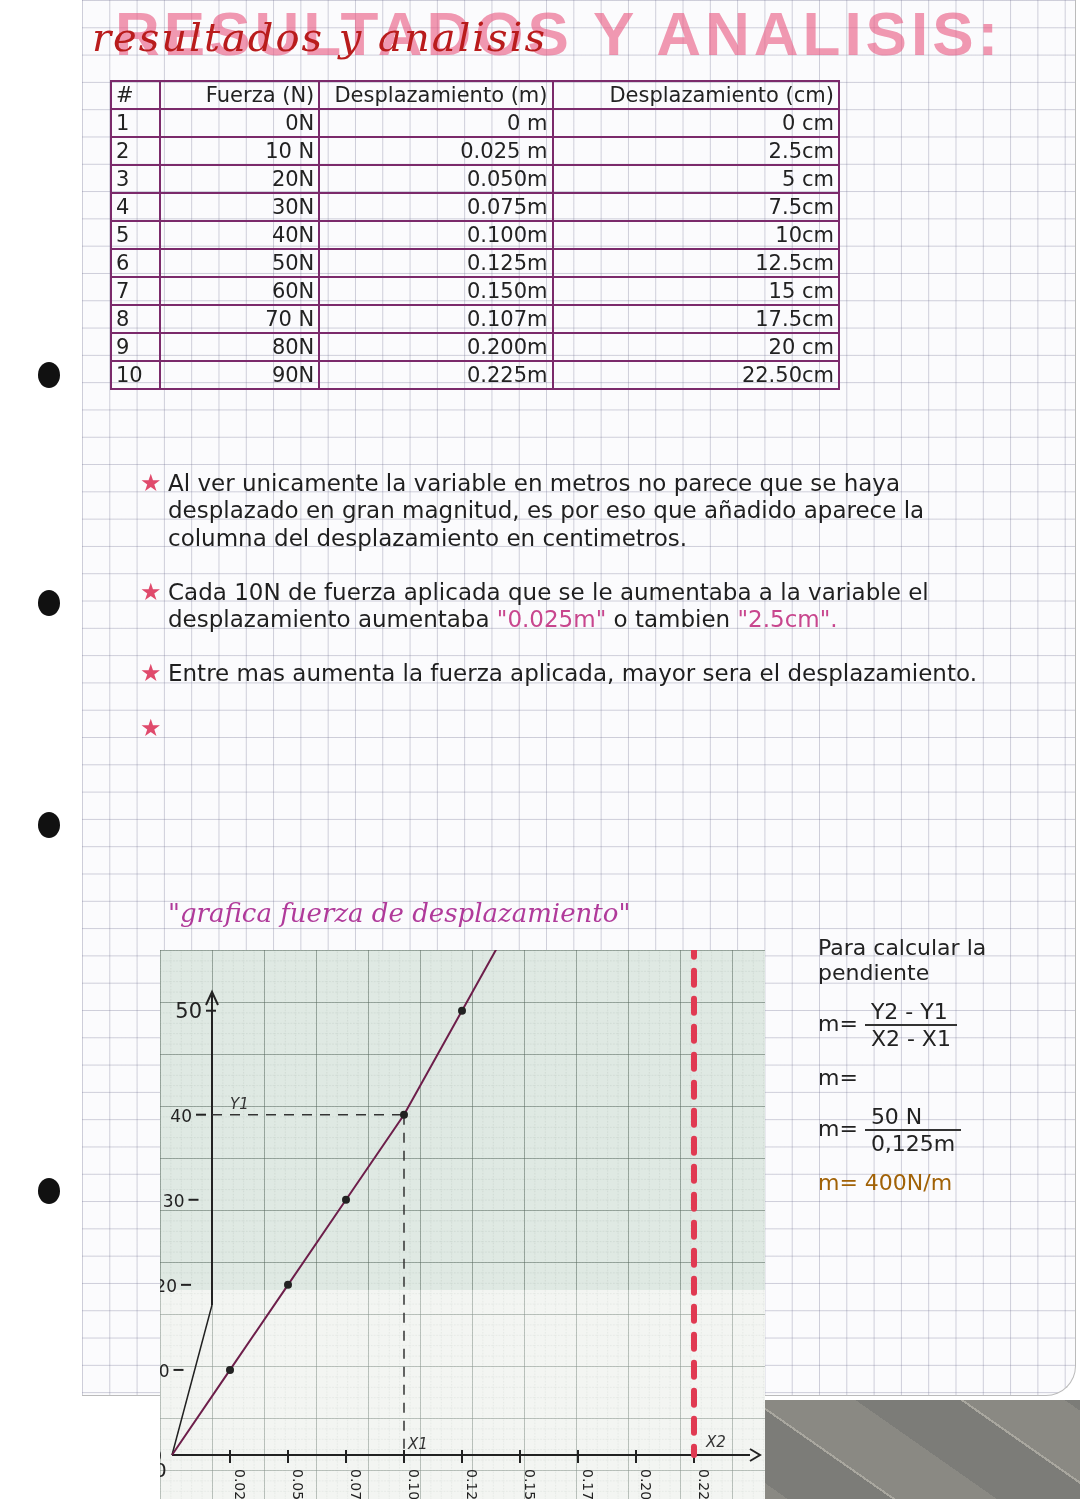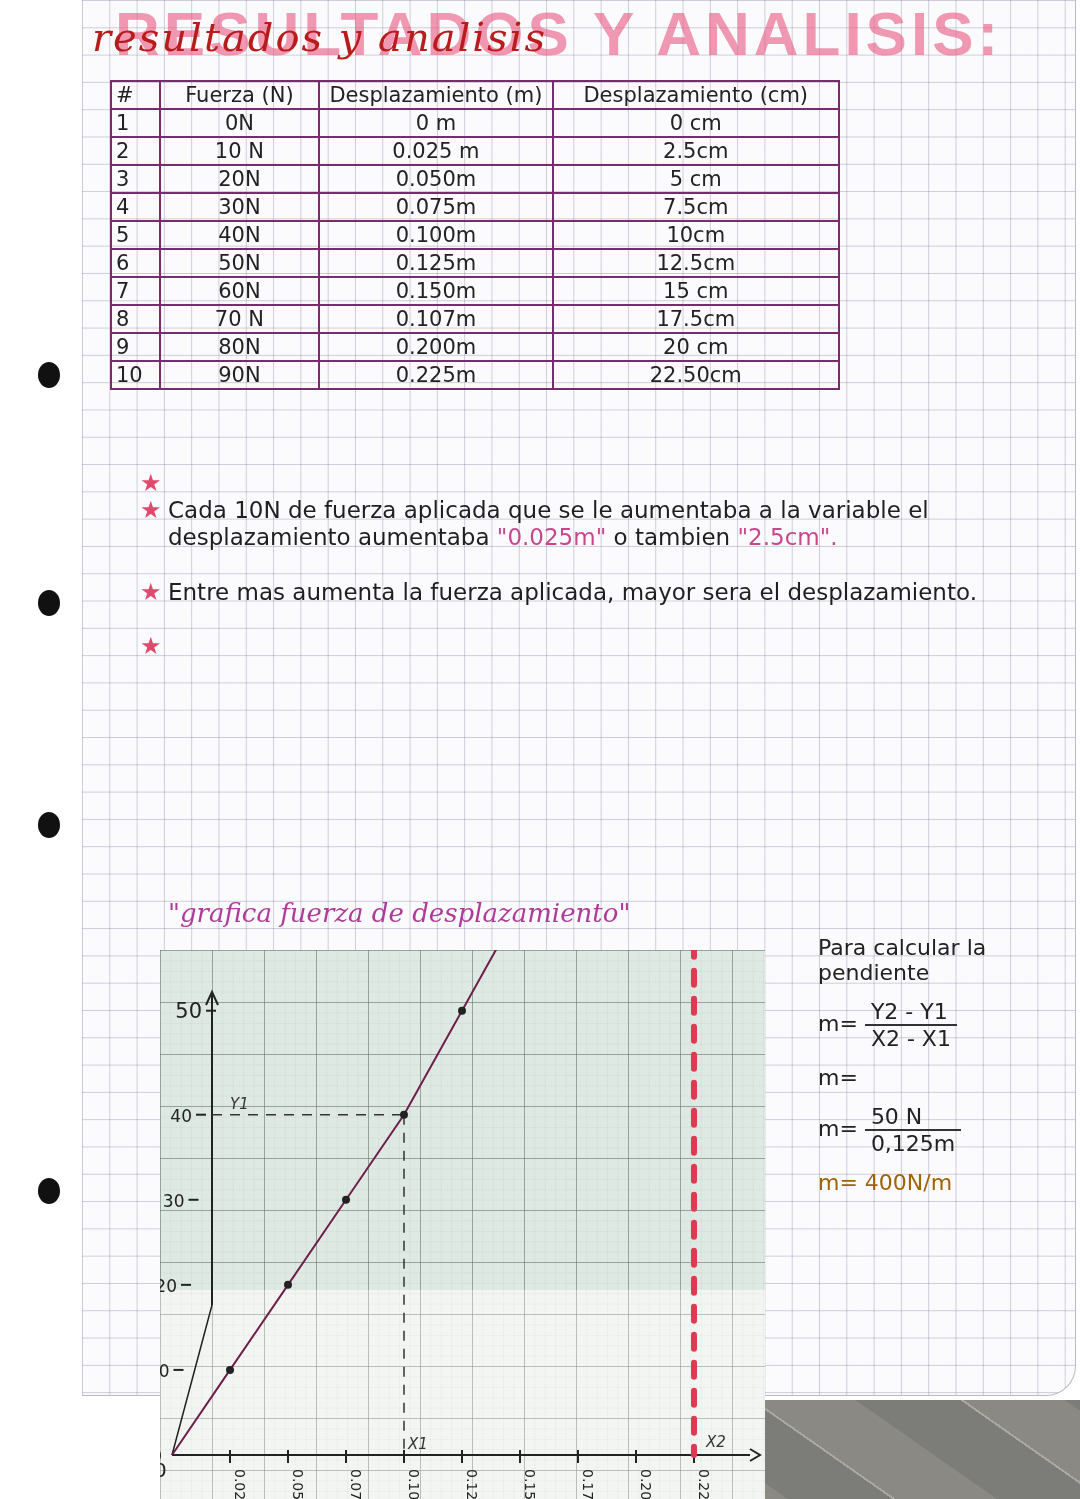--- a/index.html
+++ b/index.html
@@ -8,21 +8,21 @@
     background-image:linear-gradient(to right,rgba(120,120,150,.35) 1px,transparent 1px),linear-gradient(to bottom,rgba(120,120,150,.35) 1px,transparent 1px);
     background-size:27.3px 27.3px;border-right:1px solid #bbb;border-bottom:1px solid #bbb;border-bottom-right-radius:30px;}
   .margin{position:absolute;left:0;top:0;width:82px;height:1499px;background:#fff;}
   .hole{position:absolute;width:22px;height:26px;border-radius:50%;background:#111;left:38px;}
   .fabric{position:absolute;left:160px;top:1400px;width:920px;height:99px;
     background:repeating-linear-gradient(35deg,#7c7c78 0 60px,#a9a79f 60px 62px,#8a8983 62px 120px),#8a8983;}
   .title-print{position:absolute;left:115px;top:-2px;font-family:"Liberation Sans",sans-serif;font-weight:bold;font-size:62px;letter-spacing:4px;color:rgba(233,90,130,.62);}
   .title-hand{position:absolute;left:92px;top:14px;font-family:"DejaVu Serif",serif;font-style:italic;font-size:40px;color:#b91c1c;letter-spacing:2px;}
   .hand{font-family:"DejaVu Sans",sans-serif;color:#222;}
   table.data{position:absolute;left:110px;top:80px;border-collapse:collapse;width:730px;font-size:21px;}
-  table.data td, table.data th{border:2px solid #7b2a6b;padding:0 4px;height:26px;text-align:center;font-weight:normal;}
+  table.data td, table.data th{border:2px solid #7b2a6b;padding:0 4px;height:26px;text-align:right;font-weight:normal;}
   table.data th{font-size:21px;line-height:22px;}
   .col-idx{width:40px;text-align:left !important;}
   .col-f{width:160px;}
   .col-m{width:230px;}
   .col-cm{width:290px;}
   .notes{position:absolute;left:140px;top:470px;width:880px;font-size:23px;line-height:27.3px;color:#1f1f1f;}
   .note{position:relative;padding-left:28px;margin-bottom:27px;}
   .star{position:absolute;left:0;top:0;color:#e04a6c;font-size:24px;}
   .pink{color:#c8468e;}
   .graph-title{position:absolute;left:168px;top:898px;font-family:"DejaVu Serif",serif;font-style:italic;font-size:26px;color:#b03a9a;}
@@ -119,20 +119,21 @@
         <td class="col-f">90N</td>
         <td class="col-m">0.225m</td>
         <td class="col-cm">22.50cm</td>
       </tr>
     </tbody>
 </table>
 
 <div class="notes hand">
   <div class="note">
     <span class="star">★</span>
+    <span>Al ver unicamente la variable en metros no parece que se haya desplazado en gran magnitud, es por eso que añadido aparece la columna del desplazamiento en centimetros.</span>
   </div>
   <div class="note">
     <span class="star">★</span>
     <span>Cada 10N de fuerza aplicada que se le aumentaba a la variable el desplazamiento aumentaba </span><span class="pink">"0.025m"</span><span> o tambien </span><span class="pink">"2.5cm".</span>
   </div>
   <div class="note">
     <span class="star">★</span>
     <span>Entre mas aumenta la fuerza aplicada, mayor sera el desplazamiento.</span>
   </div>
   <div class="note">

